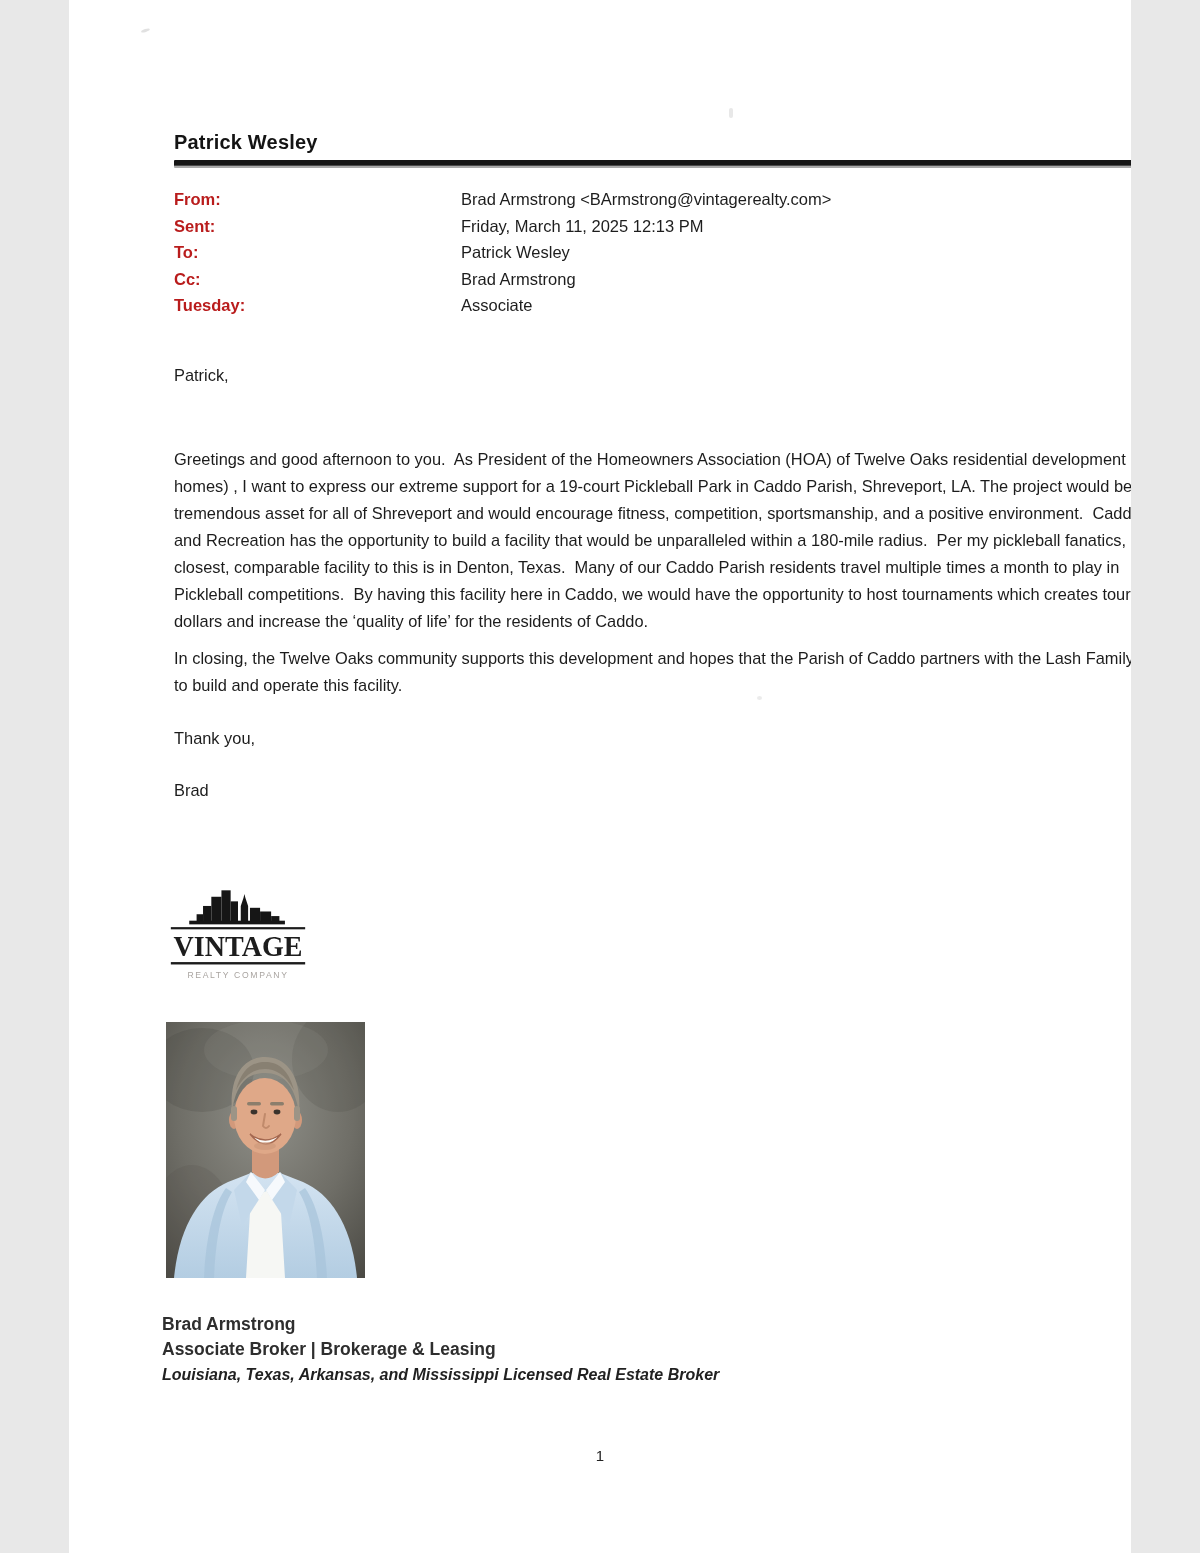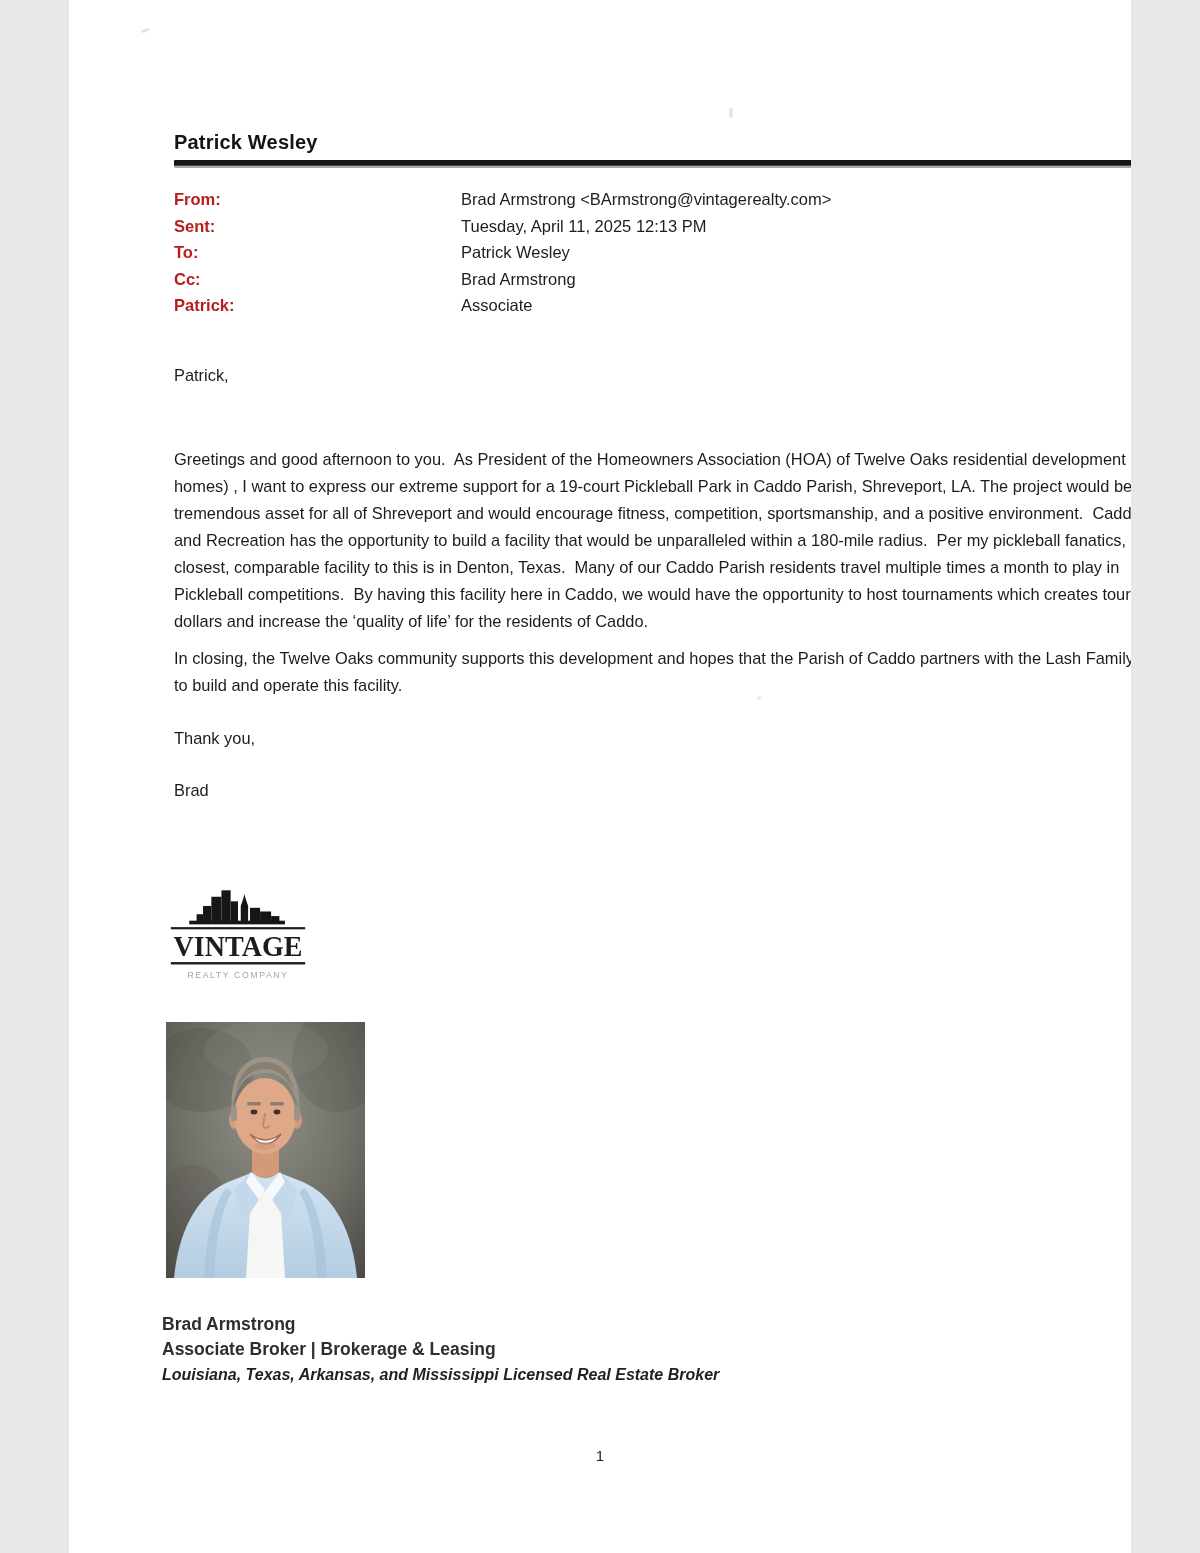--- a/index.html
+++ b/index.html
@@ -73,32 +73,32 @@
   <div class="recipient">Patrick Wesley</div>
   <div class="head-rule"></div>
 
   <div class="hdr">
     <div class="hdr-row">
       <span class="hdr-label">From:</span>
       <span class="hdr-value">Brad Armstrong &lt;BArmstrong@vintagerealty.com&gt;</span>
     </div>
     <div class="hdr-row">
       <span class="hdr-label">Sent:</span>
-      <span class="hdr-value">Tuesday, April 11, 2025 12:13 PM</span>
+      <span class="hdr-value">Friday, March 11, 2025 12:13 PM</span>
     </div>
     <div class="hdr-row">
       <span class="hdr-label">To:</span>
       <span class="hdr-value">Patrick Wesley</span>
     </div>
     <div class="hdr-row">
       <span class="hdr-label">Cc:</span>
       <span class="hdr-value">Brad Armstrong</span>
     </div>
     <div class="hdr-row">
-      <span class="hdr-label">Patrick:</span>
+      <span class="hdr-label">Tuesday:</span>
       <span class="hdr-value">Associate</span>
     </div>
   </div>
 
   <div class="body-block salutation">Patrick,</div>
   <div class="body-block para1">Greetings and good afternoon to you.  As President of the Homeowners Association (HOA) of Twelve Oaks residential development (600 homes) , I want to express our extreme support for a 19-court Pickleball Park in Caddo Parish, Shreveport, LA. The project would be a tremendous asset for all of Shreveport and would encourage fitness, competition, sportsmanship, and a positive environment.  Caddo Parks and Recreation has the opportunity to build a facility that would be unparalleled within a 180-mile radius.  Per my pickleball fanatics, the closest, comparable facility to this is in Denton, Texas.  Many of our Caddo Parish residents travel multiple times a month to play in Pickleball competitions.  By having this facility here in Caddo, we would have the opportunity to host tournaments which creates tourism dollars and increase the ‘quality of life’ for the residents of Caddo.</div>
   <div class="body-block para2">In closing, the Twelve Oaks community supports this development and hopes that the Parish of Caddo partners with the Lash Family YMCA to build and operate this facility.</div>
   <div class="body-block closing">Thank you,</div>
   <div class="body-block signoff">Brad</div>
 

